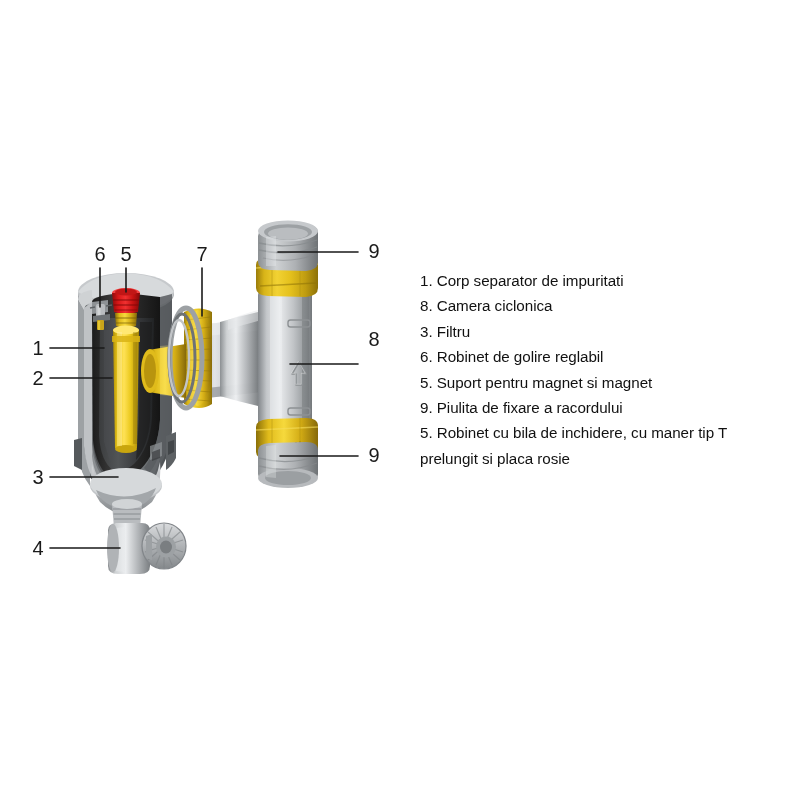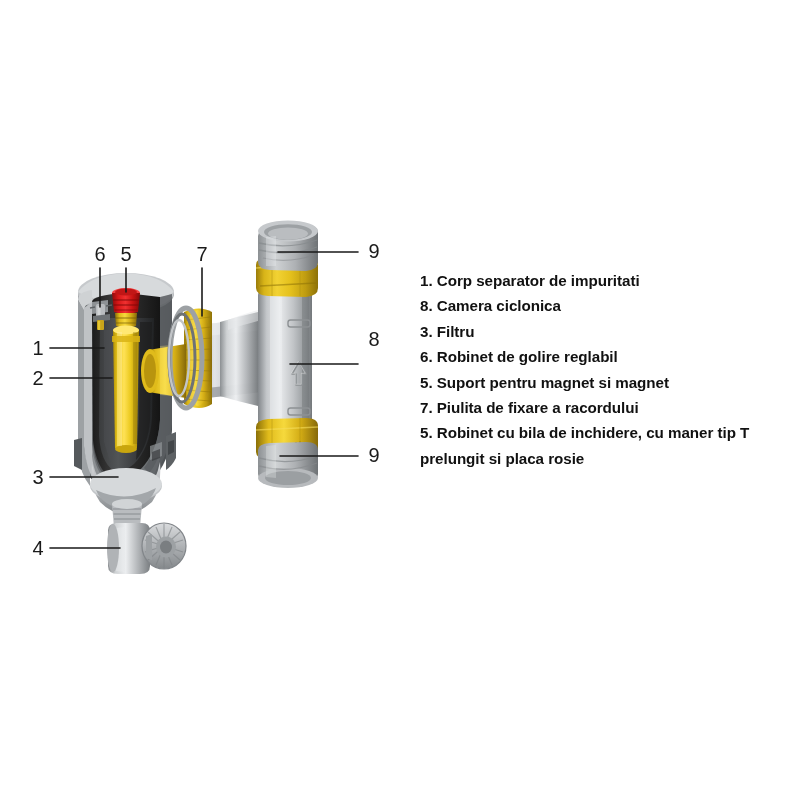--- a/index.html
+++ b/index.html
@@ -7,21 +7,21 @@
     width:800px;height:800px;background:#ffffff;
     font-family:"Liberation Sans", sans-serif;
     overflow:hidden;position:relative;
   }
   #page{position:absolute;left:0;top:0;width:800px;height:800px;}
 
   
   #legend{
     position:absolute;left:420px;top:268px;width:360px;
     font-family:"Liberation Sans", sans-serif;
-    font-weight:bold;font-size:15.2px;color:#111111;
+    font-weight:normal;font-size:15.2px;color:#111111;
     line-height:25.4px;letter-spacing:-0.05px;
   }
   #legend .item{white-space:pre-wrap;}
 
   
   #art{position:absolute;left:0;top:0;width:800px;height:800px;}
   .calloutnum{
     position:absolute;font-family:"Liberation Sans", sans-serif;
     font-weight:400;font-size:20px;color:#1a1a1a;
     line-height:20px;text-align:center;width:20px;
@@ -360,17 +360,17 @@
     <div class="calloutnum" style="left:364px;top:241px;">9</div>
     <div class="calloutnum" style="left:364px;top:445px;">9</div>
   </div>
 
   <div id="legend">
     <div class="item">1. Corp separator de impuritati</div>
     <div class="item">8. Camera ciclonica</div>
     <div class="item">3. Filtru</div>
     <div class="item">6. Robinet de golire reglabil</div>
     <div class="item">5. Suport pentru magnet si magnet</div>
-    <div class="item">7. Piulita de fixare a racordului</div>
+    <div class="item">9. Piulita de fixare a racordului</div>
     <div class="item">5. Robinet cu bila de inchidere, cu maner tip T prelungit si placa rosie</div>
   </div>
 
 </div>
 
 </body></html>

